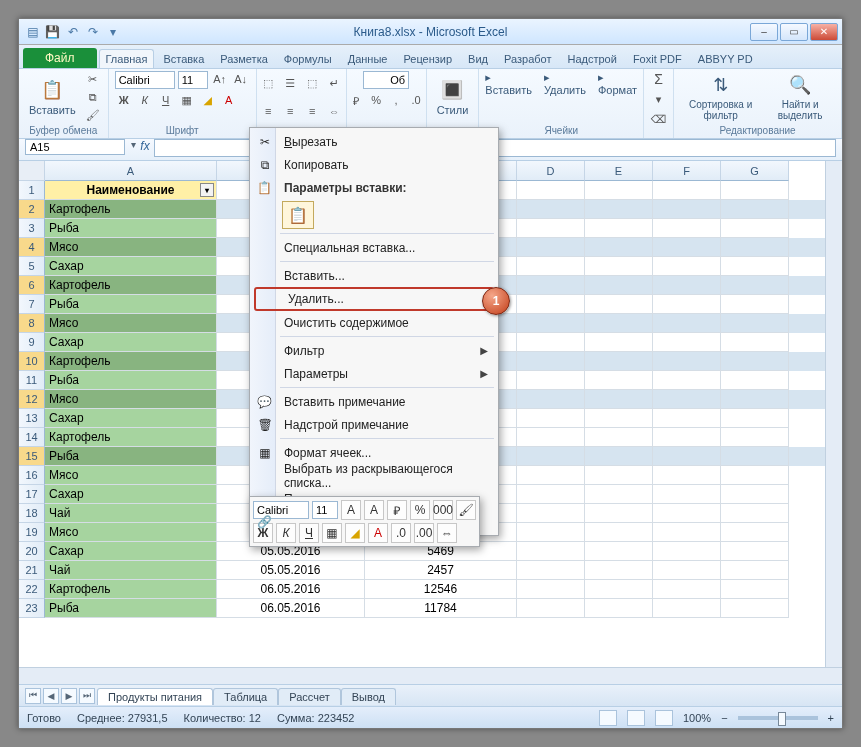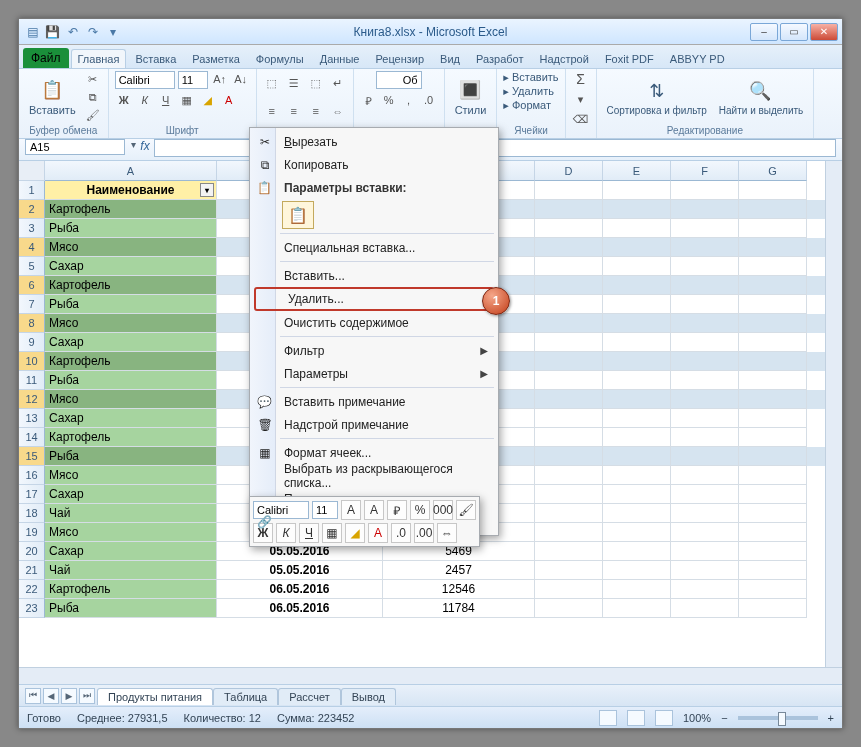--- a/index.html
+++ b/index.html
@@ -6,21 +6,21 @@
   body { background: #888; width: 861px; height: 747px; position: relative; overflow: hidden; font-size: 12px; }
   .frame { position: absolute; inset: 18px; background: #fff; border: 1px solid #777; box-shadow: 0 0 6px rgba(0,0,0,.4); display: flex; flex-direction: column; }
   .titlebar { height: 26px; background: linear-gradient(#eaf4ff,#cfe6ff); display: flex; align-items: center; border-bottom: 1px solid #aaa; position: relative; }
   .title-center { position: absolute; left: 0; right: 0; text-align: center; color: #2a5a8a; font-size: 12px; }
   .winbtns { margin-left: auto; display: flex; gap: 2px; padding-right: 4px; }
   .winbtn { width: 28px; height: 18px; background: linear-gradient(#f5f9ff,#d4e6fb); border: 1px solid #7aa7d7; border-radius: 2px; display: flex; align-items: center; justify-content: center; font-size: 10px; color: #444; cursor: default; }
   .winbtn.close { background: linear-gradient(#f7b1a5,#cc4a37); color: #fff; }
   .qat { display: flex; align-items: center; padding-left: 6px; gap: 4px; }
   .qat .ico { width: 16px; height: 16px; display: flex; align-items: center; justify-content: center; font-size: 12px; color: #4a78a6; }
   .ribbon-tabs { height: 24px; background: linear-gradient(#e6f0fa,#d7e7f7); display: flex; align-items: flex-end; border-bottom: 1px solid #b8cfe5; padding-left: 4px; gap: 2px; }
-  .file-tab { background: #1a8f3a; color: #000000; padding: 3px 8px; border-radius: 3px 3px 0 0; font-size: 12px; }
+  .file-tab { background: #1a8f3a; color: #fef9c3; padding: 3px 22px; border-radius: 3px 3px 0 0; font-size: 12px; }
   .rtab { padding: 3px 6px; font-size: 11px; color: #3a5a7a; border: 1px solid transparent; border-bottom: none; }
   .rtab.active { background: #f1f6fb; border-color: #b8cfe5; border-radius: 3px 3px 0 0; }
   .ribbon { height: 70px; background: linear-gradient(#f5faff,#eaf2fb); border-bottom: 1px solid #b8cfe5; display: flex; }
   .group { border-right: 1px solid #cfe0f0; display: flex; flex-direction: column; padding: 2px 6px 0; align-items: center; justify-content: space-between; }
   .group .lbl { font-size: 10px; color: #5a7a9a; padding: 2px 0; white-space: nowrap; text-align: right; }
   .group .body { display: flex; gap: 4px; flex: 1; align-items: center; }
   .bigbtn { display: flex; flex-direction: column; align-items: center; gap: 2px; padding: 2px 4px; font-size: 11px; color: #3a5a7a; }
   .bigbtn .bi { width: 24px; height: 24px; display:flex;align-items:center;justify-content:center;font-size:18px; }
   .smallcol { display: flex; flex-direction: column; gap: 2px; }
   .sm { width: 18px; height: 16px; display: flex; align-items:center; justify-content:center; font-size:11px; color:#555; }
@@ -28,21 +28,21 @@
   .font-size { width: 30px; }
   .namebox-row { height: 22px; background: linear-gradient(#f5f9ff,#e6f0fa); border-bottom: 1px solid #b8cfe5; display:flex; align-items:flex-start; }
   .namebox { width: 100px; border: 1px solid #9bb8d3; background:#fff; margin: 0 6px; padding: 1px 4px; font-size: 11px; }
   .fxico { width: 18px; text-align:center; color:#369; font-style: italic; }
   .formulabar { flex:1; height:18px; border:1px solid #9bb8d3; background:#fff; margin-right:6px; }
   .sheet-area { flex:1; position: relative; overflow: hidden; background:#fff; }
   .grid { position:absolute; inset:0; }
   .colhdr-row { display:flex; height:20px; }
   .corner { width:26px; background:#e8eef6; border-right:1px solid #c5d5e6; border-bottom:1px solid #c5d5e6; }
   .colhdr { background: linear-gradient(#f2f7fd,#e1ecf7); border-right:1px solid #c5d5e6; border-bottom:1px solid #9bb8d3; text-align:center; font-size:11px; color:#3a5a7a; line-height:20px; }
-  .cA { width:172px; } .cB { width:166px;font-weight:bold; } .cC { width:152px; } .cX { width:68px; }
+  .cA { width:172px; } .cB { width:148px; } .cC { width:152px; } .cX { width:68px; }
   .row { display:flex; height:19px; }
   .row.sel { background:#d6e4f0; }
   .rowhdr { width:26px; background:linear-gradient(to right,#f2f7fd,#e1ecf7); border-right:1px solid #9bb8d3; border-bottom:1px solid #c5d5e6; text-align:center; font-size:11px; color:#3a5a7a; line-height:19px; }
   .row.sel .rowhdr { background:#f8d98b; }
   .cell { border-right:1px solid #d5dde5; border-bottom:1px solid #d5dde5; padding:0 4px; font-size:12px; line-height:19px; white-space:nowrap; overflow:hidden; }
   .cell.colA { background:#a6d49f; color:#000; position:relative; }
   .cell.colA.hdr { background:#fff0a6; text-align:center; font-weight:bold; }
   .row.sel .cell.colA { background:#88b480; }
   .filter-btn { position:absolute; right:2px; top:2px; width:14px; height:14px; background:#f3f3f3; border:1px solid #888; display:flex; align-items:center; justify-content:center; font-size:8px; }
   .sheet-tabs { height:22px; background:linear-gradient(#e9f1fa,#d7e5f4); border-top:1px solid #b8cfe5; display:flex; align-items:center; padding:0 6px; gap:0; font-size:11px; }
@@ -176,21 +176,21 @@
     <div class="group">
       <div class="body">
           <div class="bigbtn">
             <div class="bi">🔳</div>
             <span>Стили</span>
           </div>
         </div>
       <div class="lbl">&nbsp;</div>
     </div>
     <div class="group">
-      <div class="body" style="flex-direction:column;align-items:flex-start;gap:1px">
+      <div class="body" style="flex-direction:row;align-items:flex-start;gap:12px">
         <span style="font-size:11px;color:#3a5a7a">▸ <span>Вставить</span></span>
         <span style="font-size:11px;color:#3a5a7a">▸ <span>Удалить</span></span>
         <span style="font-size:11px;color:#3a5a7a">▸ <span>Формат</span></span>
       </div>
       <div class="lbl">Ячейки</div>
     </div>
     <div class="group" style="min-width:30px">
       <div class="body" style="flex-direction:column">
         <span class="sm" style="font-size:14px">Σ</span>
         <span class="sm">▾</span>

